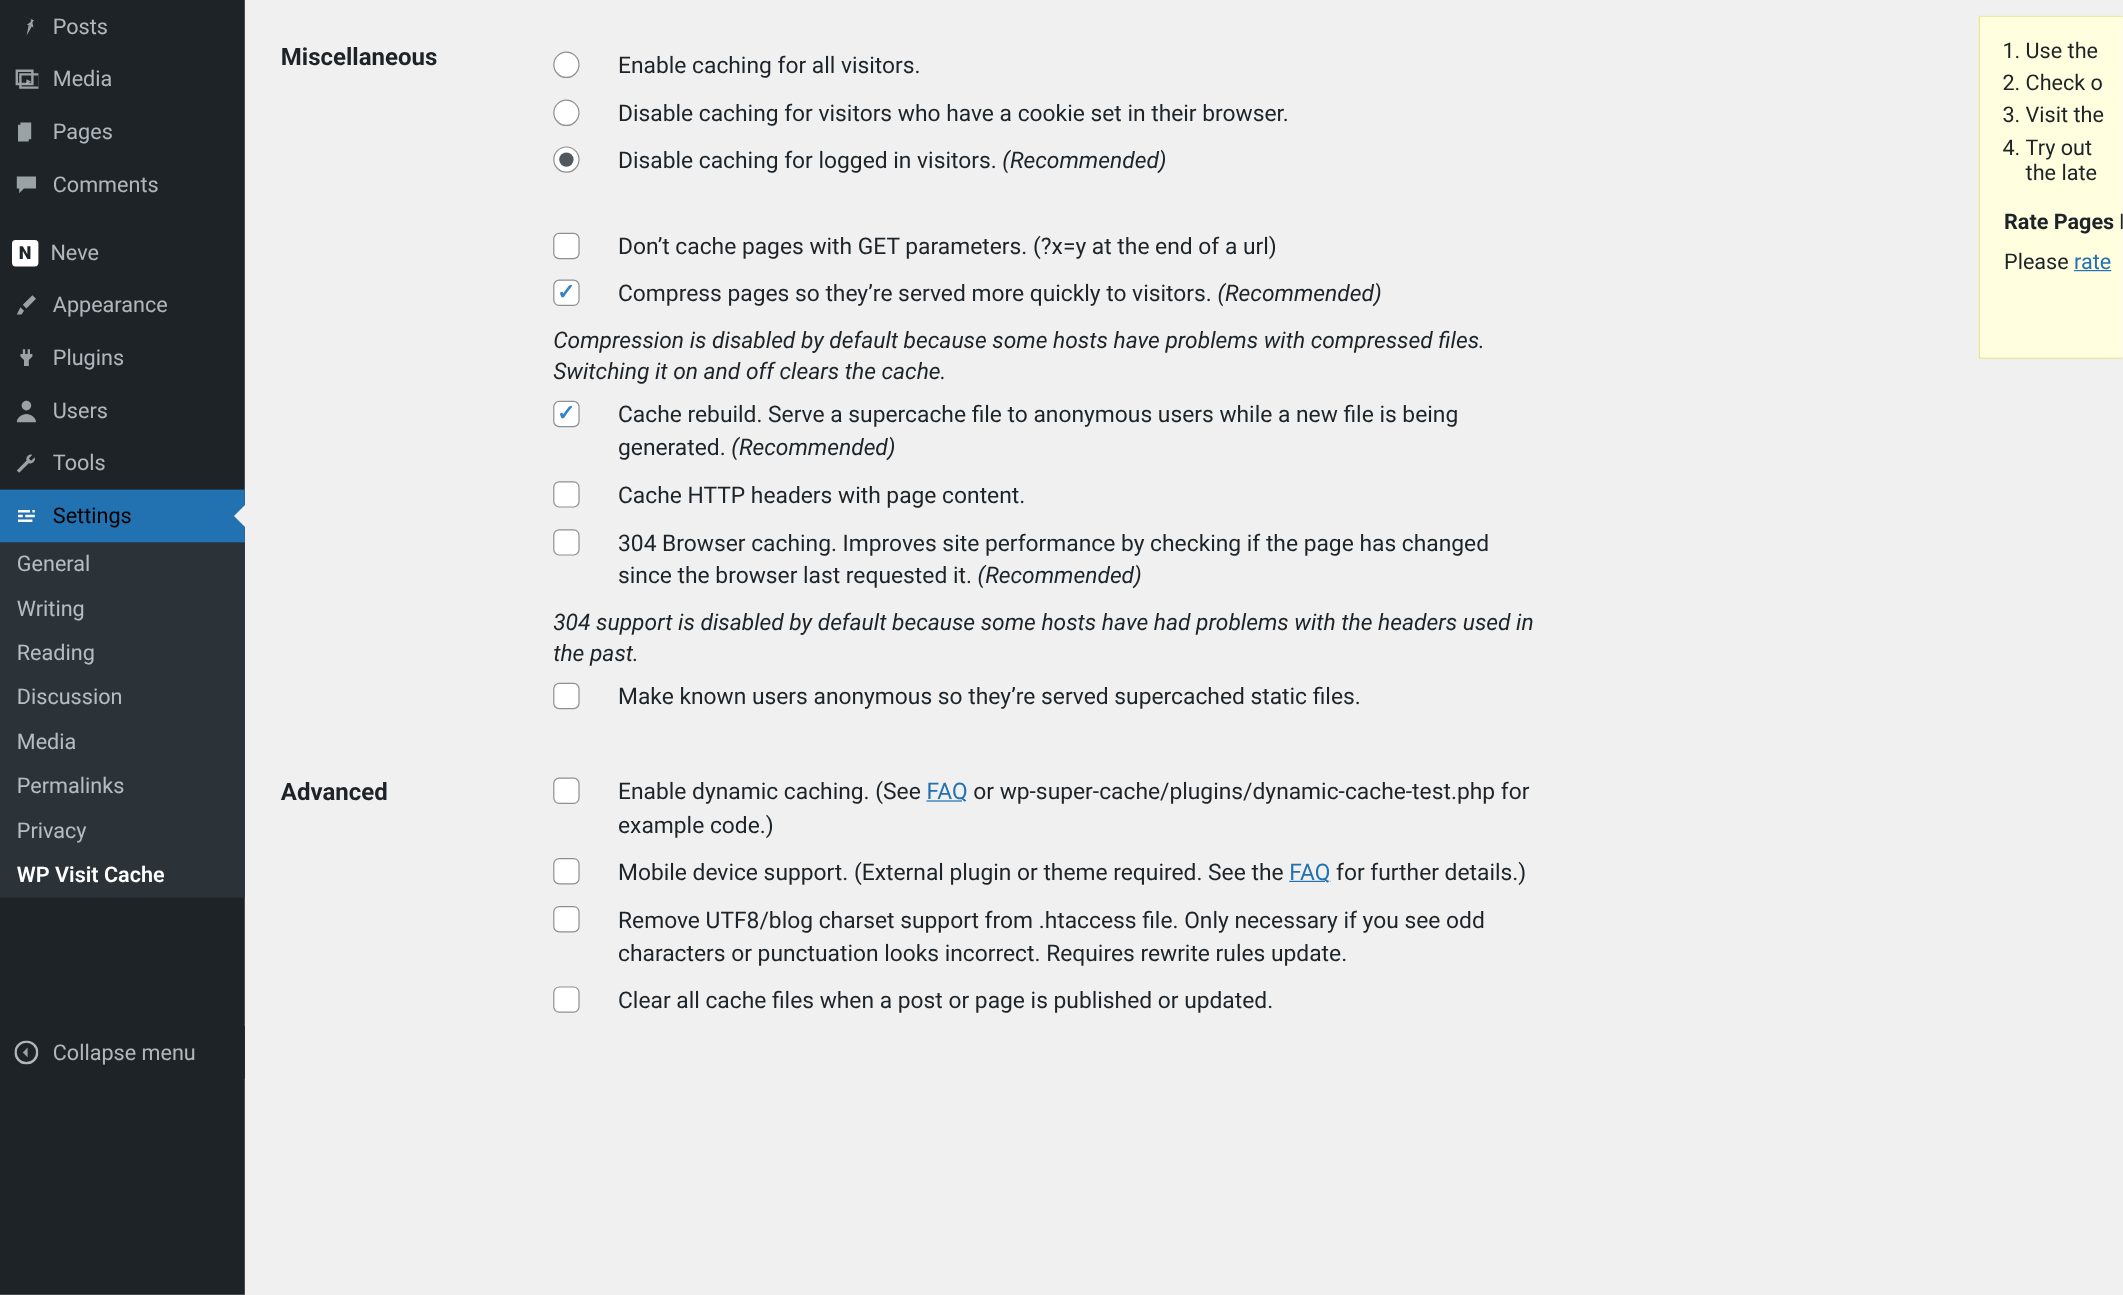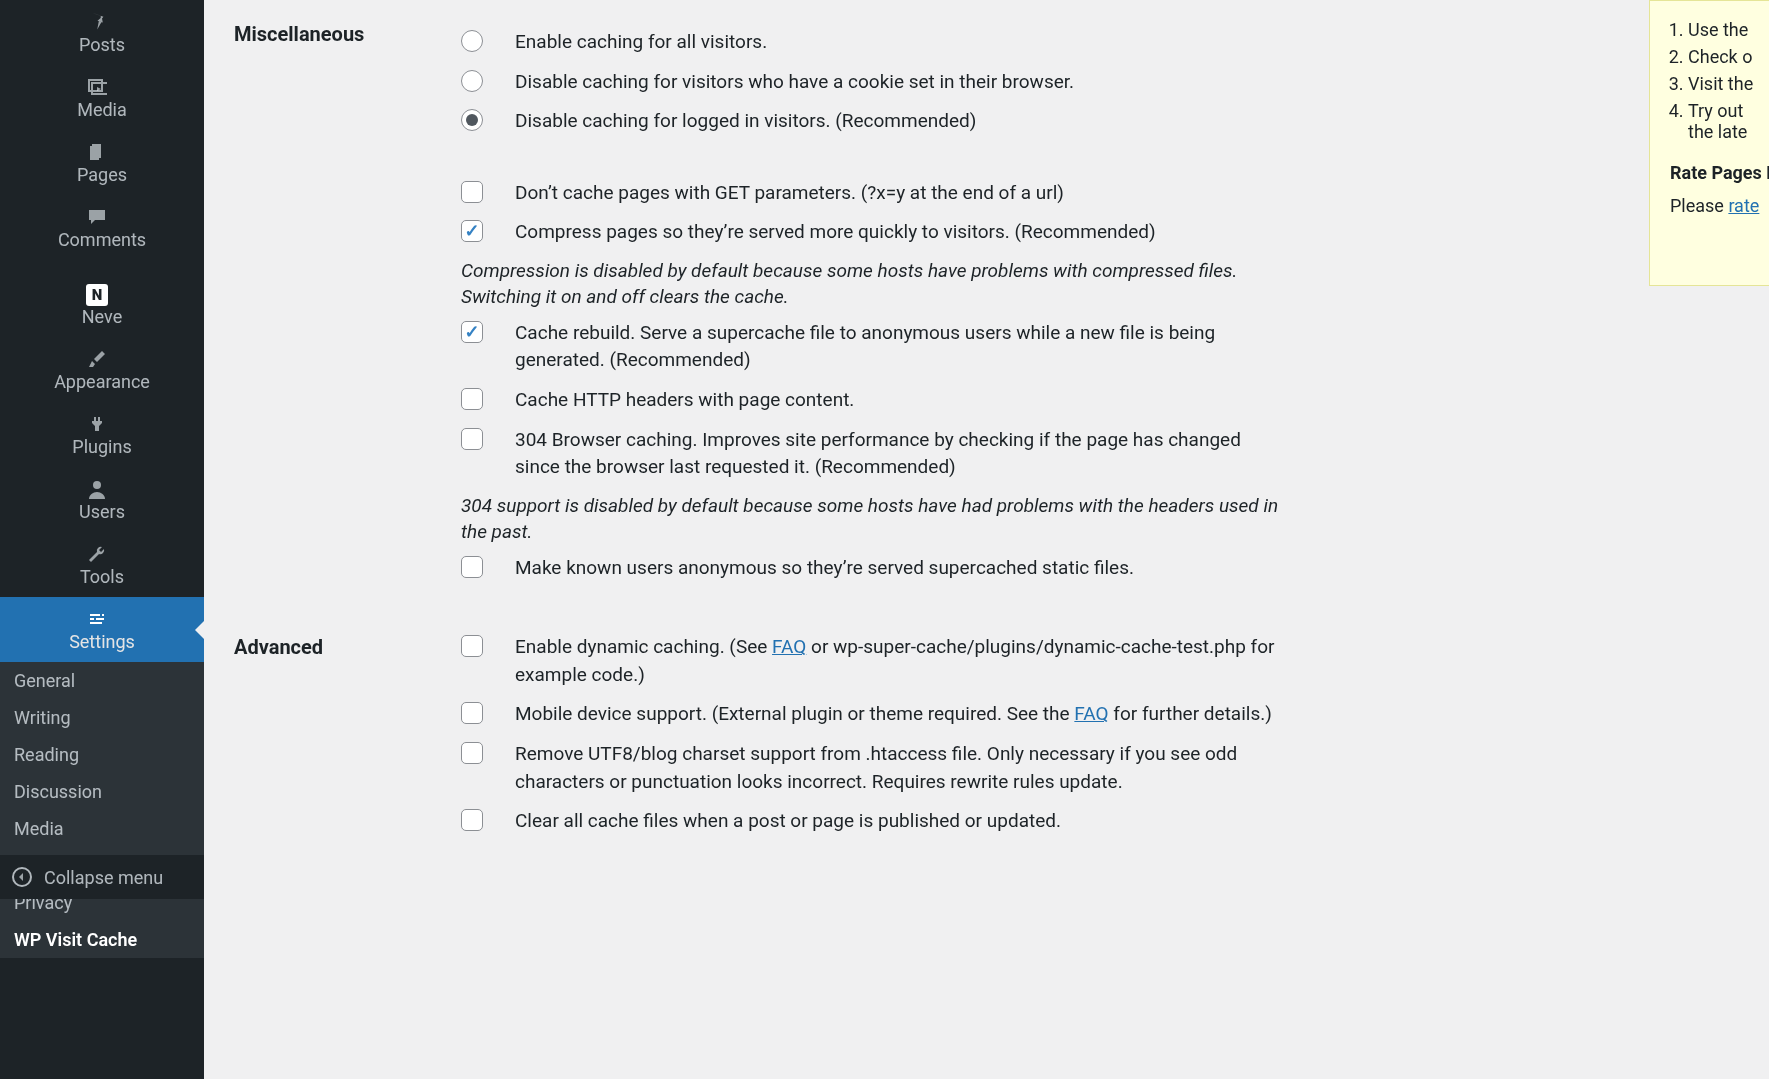--- a/index.html
+++ b/index.html
@@ -25,35 +25,34 @@
       height: 100%;
       position: relative;
     }
     .menu-item {
       display: flex;
       align-items: center;
       padding: 10px 10px;
       color: rgba(240,246,252,0.7);
       cursor: pointer;
       font-size: 18px;
-      flex-direction: column;
     }
     .menu-item .icon {
       width: 24px;
       height: 24px;
       margin-right: 10px;
       display: inline-flex;
       align-items: center;
       justify-content: center;
       fill: rgba(240,246,252,0.6);
       color: rgba(240,246,252,0.6);
     }
     .menu-item.current {
       background: #2271b1;
-      color: #e5e5e5;
+      color: #000000;
       position: relative;
     }
     .menu-item.current .icon { fill: #fff; color: #fff; }
     .menu-item.current::after {
       content: "";
       position: absolute;
       right: -1px;
       top: 50%;
       margin-top: -10px;
       border: 10px solid transparent;
@@ -89,20 +88,21 @@
       display: inline-flex; align-items: center; justify-content: center;
       fill: rgba(240,246,252,0.6);
     }
 
     
     .main {
       flex: 1;
       padding: 20px 30px;
       position: relative;
       overflow: hidden;
+      margin-top: 13px;
     }
     .form-row {
       display: flex;
       gap: 20px;
     }
     .section-label {
       width: 207px;
       font-weight: 700;
       font-size: 20px;
       flex-shrink: 0;
@@ -136,21 +136,21 @@
     .ctl.cb.checked::after {
       content: "✓"; color: #3582c4; font-weight: 900; font-size: 18px; line-height: 1;
     }
     .italic-note {
       font-style: italic;
       color: #1d2327;
       margin: 0 0 8px 0;
       font-size: 19px;
       line-height: 1.4;
     }
-    .rec { }
+    .rec { font-style: italic; }
     a.link { color: #2271b1; text-decoration: underline; }
 
     
     .right-box {
       position: absolute;
       top: 0;
       right: 0;
       width: 120px;
       background: #ffffe0;
       border: 1px solid #e5e597;

